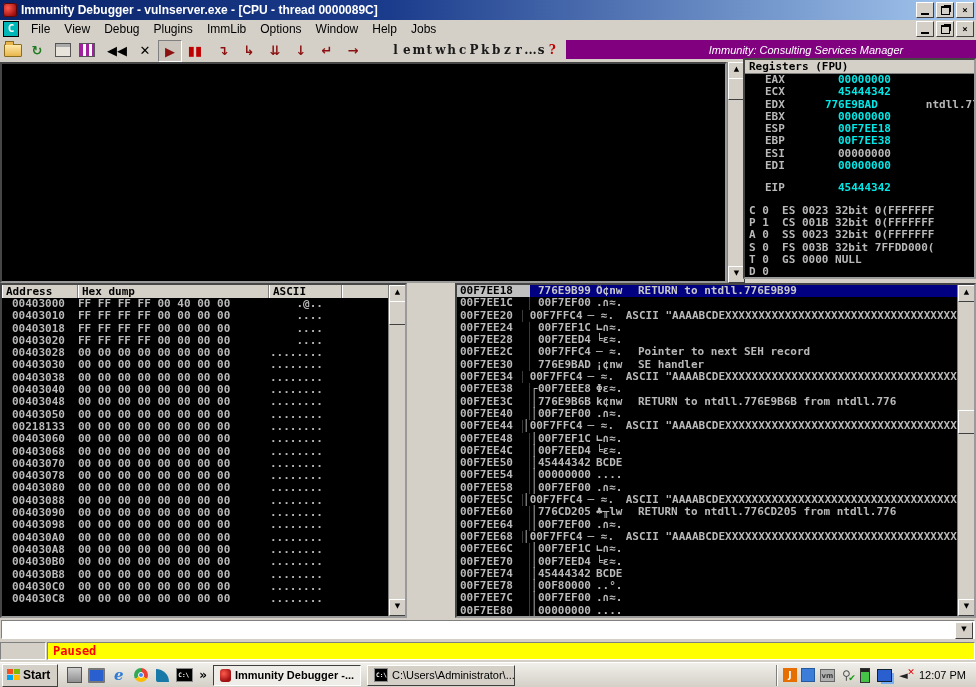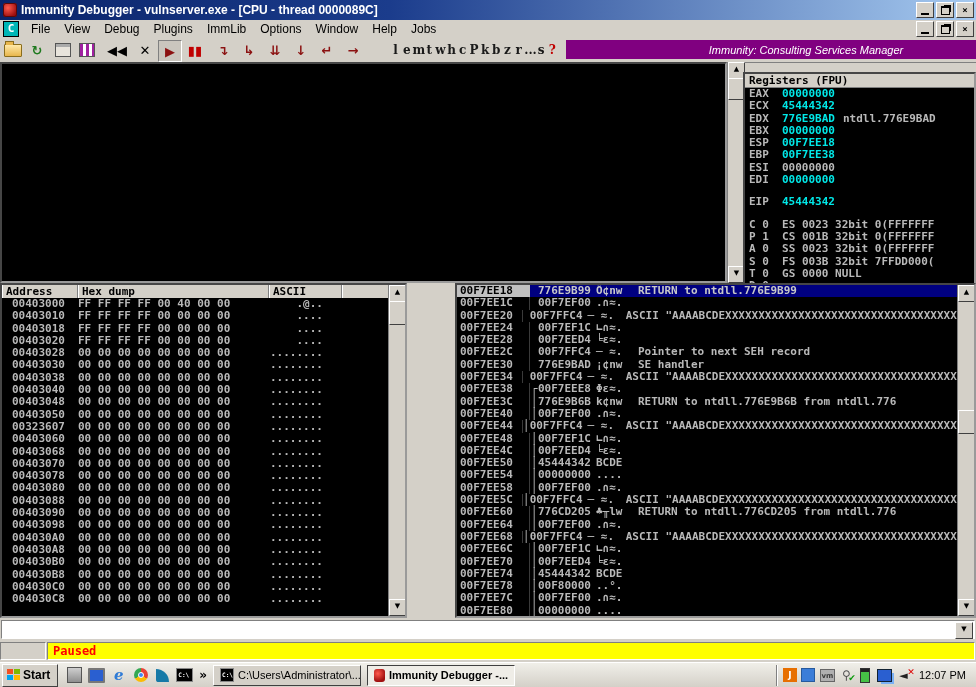--- a/index.html
+++ b/index.html
@@ -39,24 +39,24 @@
   .gridicon{width:14px;height:12px;border:1px solid #555;background:
      repeating-linear-gradient(90deg,#a020a0 0 3px,#fff 3px 6px);}
   .letters{position:absolute;left:390px;top:2px;height:20px;display:flex;}
   .lt{width:11.2px;text-align:center;font:bold 12px/20px "DejaVu Serif",serif;color:#1a1a1a;}
   .lt.red{color:#c00000;}
   .banner{position:absolute;left:566px;top:2px;width:408px;height:19px;background:#800080;
           color:#fff;font-style:italic;font-size:11px;display:flex;align-items:center;justify-content:center;padding-left:36px;}
   
   .blackpane{background:#000;border:2px inset #9a9a9a;box-sizing:border-box;overflow:hidden;}
   .cpu{left:0;top:62px;width:727px;height:221px;}
-  .regs{left:743px;top:72px;width:233px;height:221px;}
+  .regs{left:743px;top:58px;width:233px;height:221px;}
   .reg-header{height:13px;background:#d4d0c8;border-bottom:1px solid #808080;
               font:bold 11px/13px "DejaVu Sans Mono",monospace;color:#000;padding-left:4px;}
-  .regrow{display:flex;padding-left:4px;color:#b9b9b9;}
+  .regrow{display:flex;padding-left:20px;color:#b9b9b9;gap:40px;}
   .regname{width:33px;}
   .cyan{color:#00e8e8;}
   .dim{color:#b9b9b9;}
   .regextra{color:#b9b9b9;padding-left:8px;}
   .flagrow{padding-left:4px;color:#b9b9b9;}
   
   .vsb{background:#d4d0c8;border-left:1px solid #808080;}
   .sbbtn{position:absolute;left:0;width:15px;height:15px;background:#d4d0c8;
          border:1px solid;border-color:#fff #404040 #404040 #fff;
          font:7px/13px "DejaVu Sans",sans-serif;text-align:center;color:#000;}
@@ -373,21 +373,21 @@
         <span class="d-ascii pre">........</span>
       </div>
 
       <div class="dump-row">
         <span class="d-addr">00403050</span>
         <span class="d-hex pre">00 00 00 00 00 00 00 00</span>
         <span class="d-ascii pre">........</span>
       </div>
 
       <div class="dump-row">
-        <span class="d-addr">00323607</span>
+        <span class="d-addr">00218133</span>
         <span class="d-hex pre">00 00 00 00 00 00 00 00</span>
         <span class="d-ascii pre">........</span>
       </div>
 
       <div class="dump-row">
         <span class="d-addr">00403060</span>
         <span class="d-hex pre">00 00 00 00 00 00 00 00</span>
         <span class="d-ascii pre">........</span>
       </div>
 
@@ -742,27 +742,27 @@
         <span class="chrome"></span>
       </span>
     <span class="qli">
         <span class="shark"></span>
       </span>
     <span class="qli">
         <span class="cmdico">C:\</span>
       </span>
   </span>
   <span class="chev">»</span>
+  <span class="task active">
+    <span class="immico"></span>
+    <span>Immunity Debugger -...</span>
+  </span>
   <span class="task">
     <span class="cmdico">C:\</span>
     <span>C:\Users\Administrator\...</span>
-  </span>
-  <span class="task active">
-    <span class="immico"></span>
-    <span>Immunity Debugger -...</span>
   </span>
   <span class="tray">
     <span class="ti java">J</span>
     <span class="ti">
         <span class="blueapp"></span>
       </span>
     <span class="ti">
         <span class="vmico">vm</span>
       </span>
     <span class="ti usb">⚲<span class="chk">✔</span></span>

